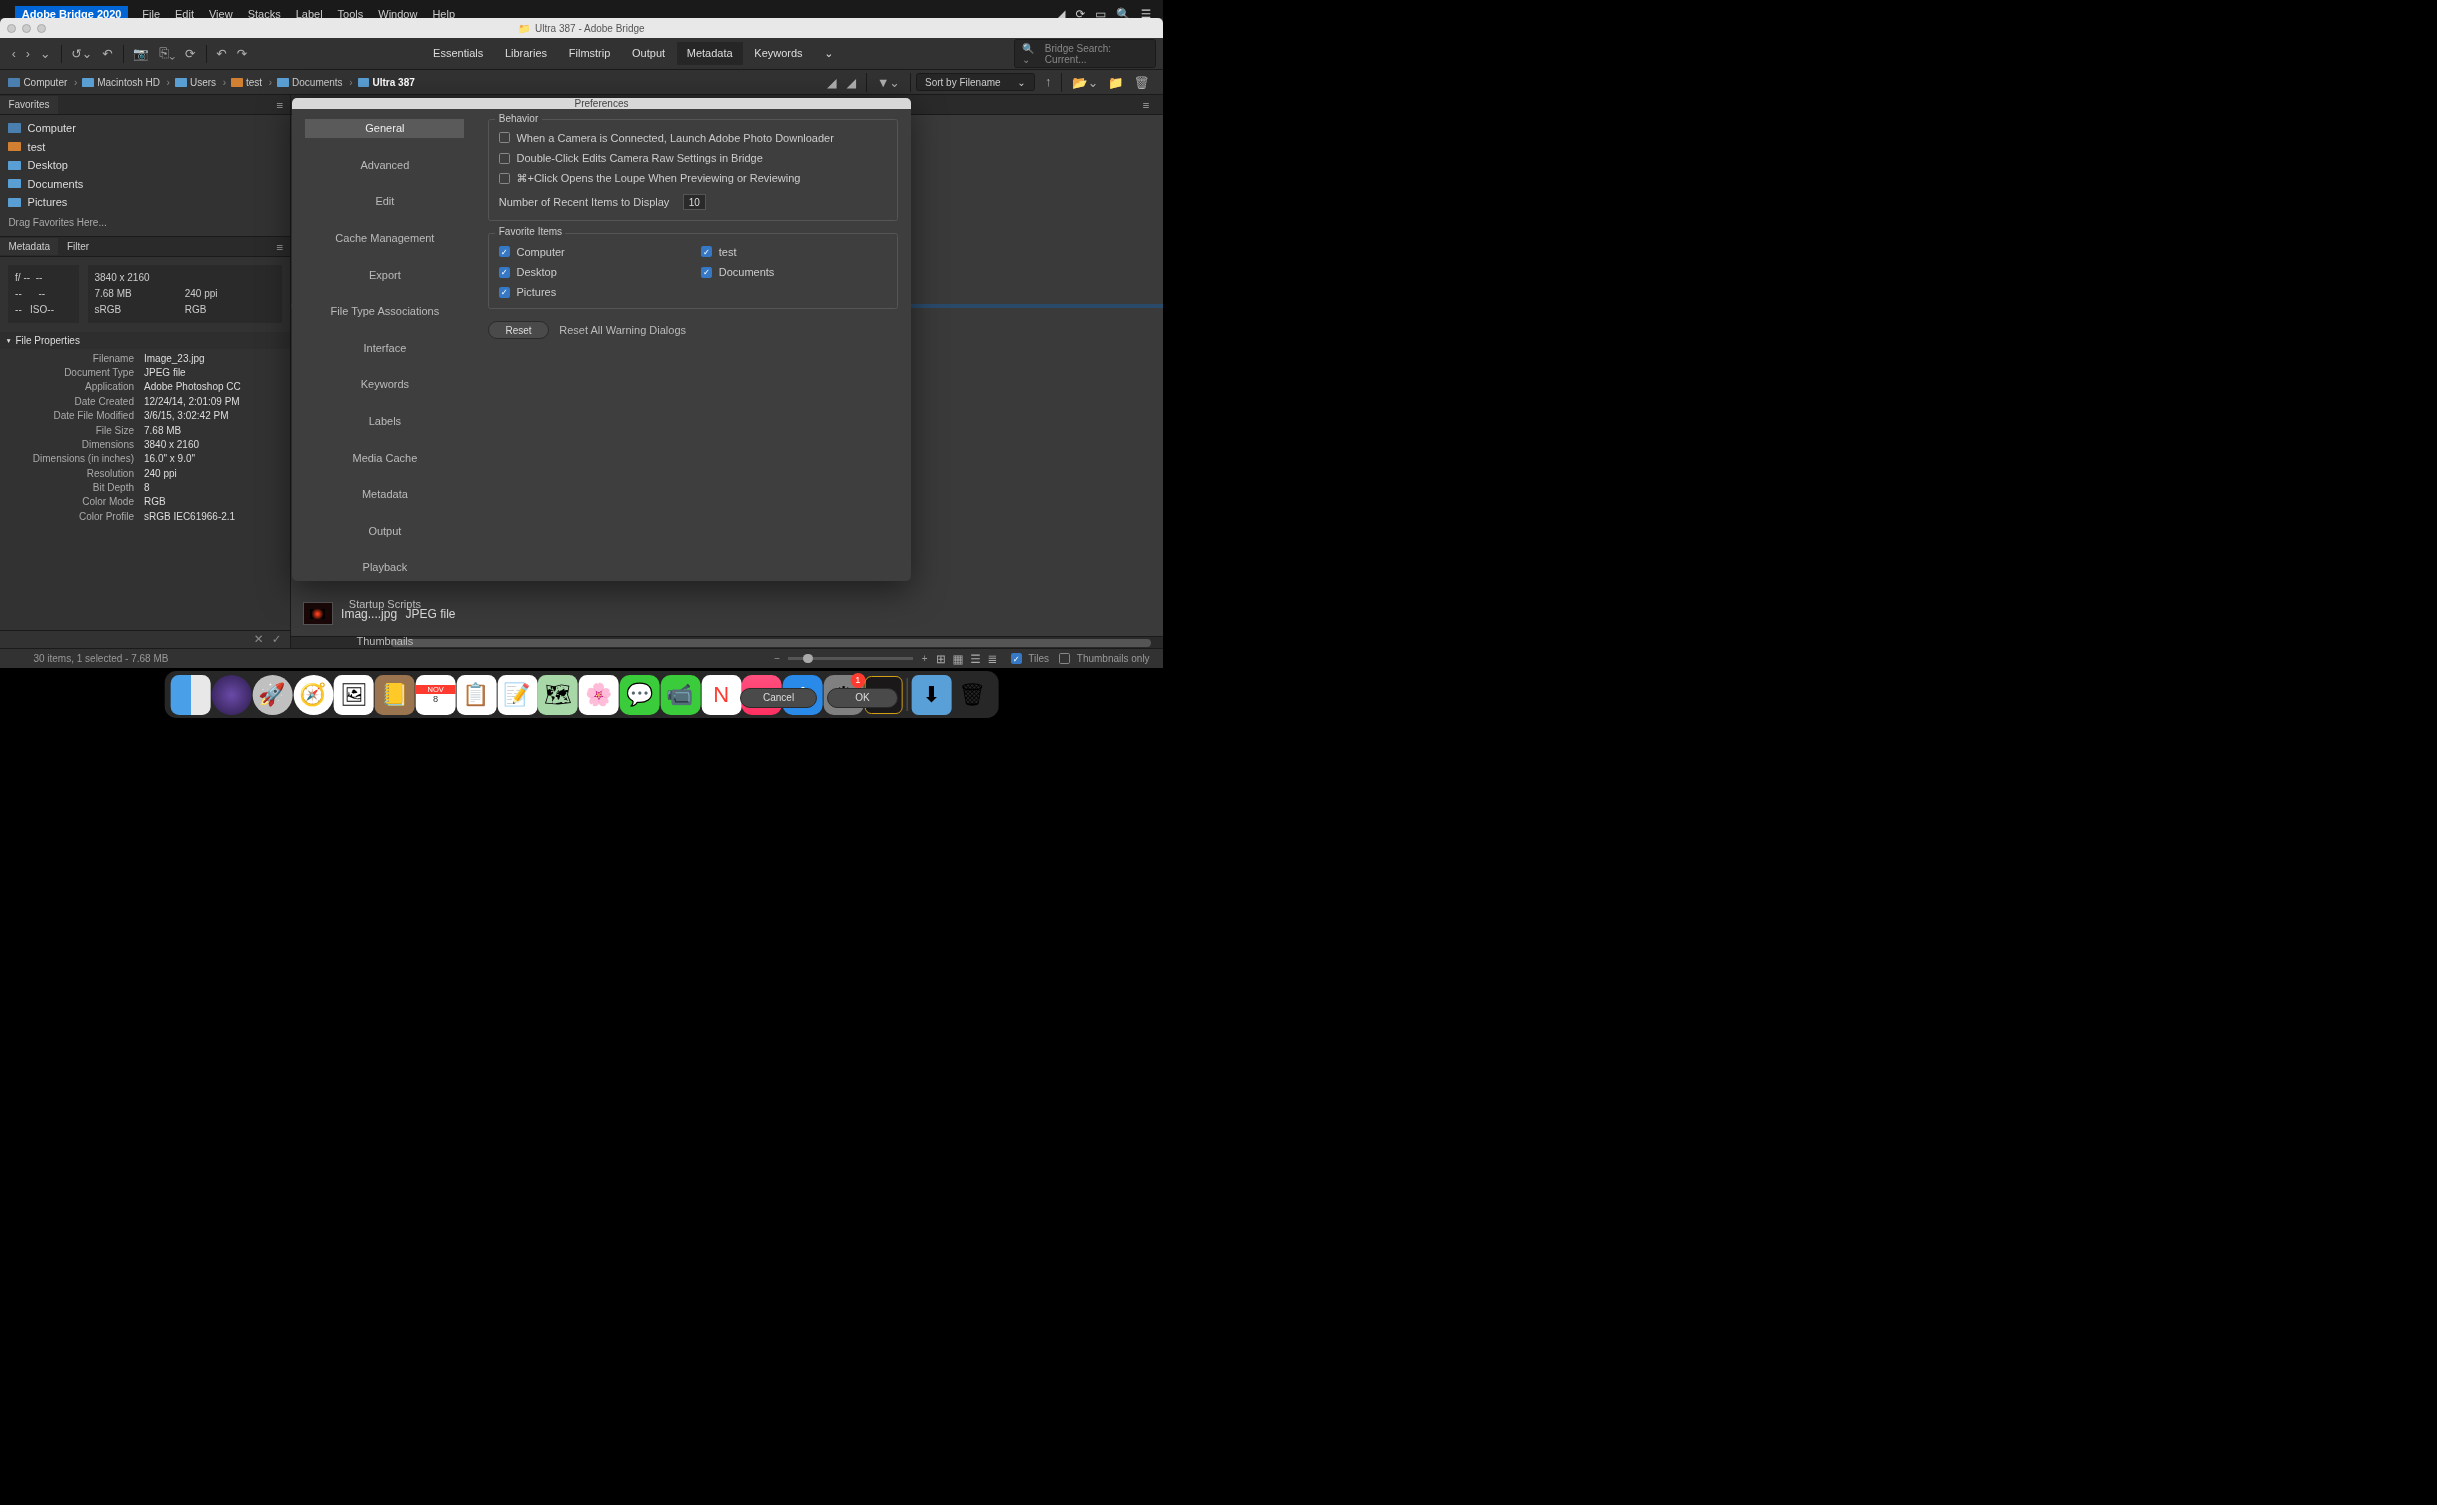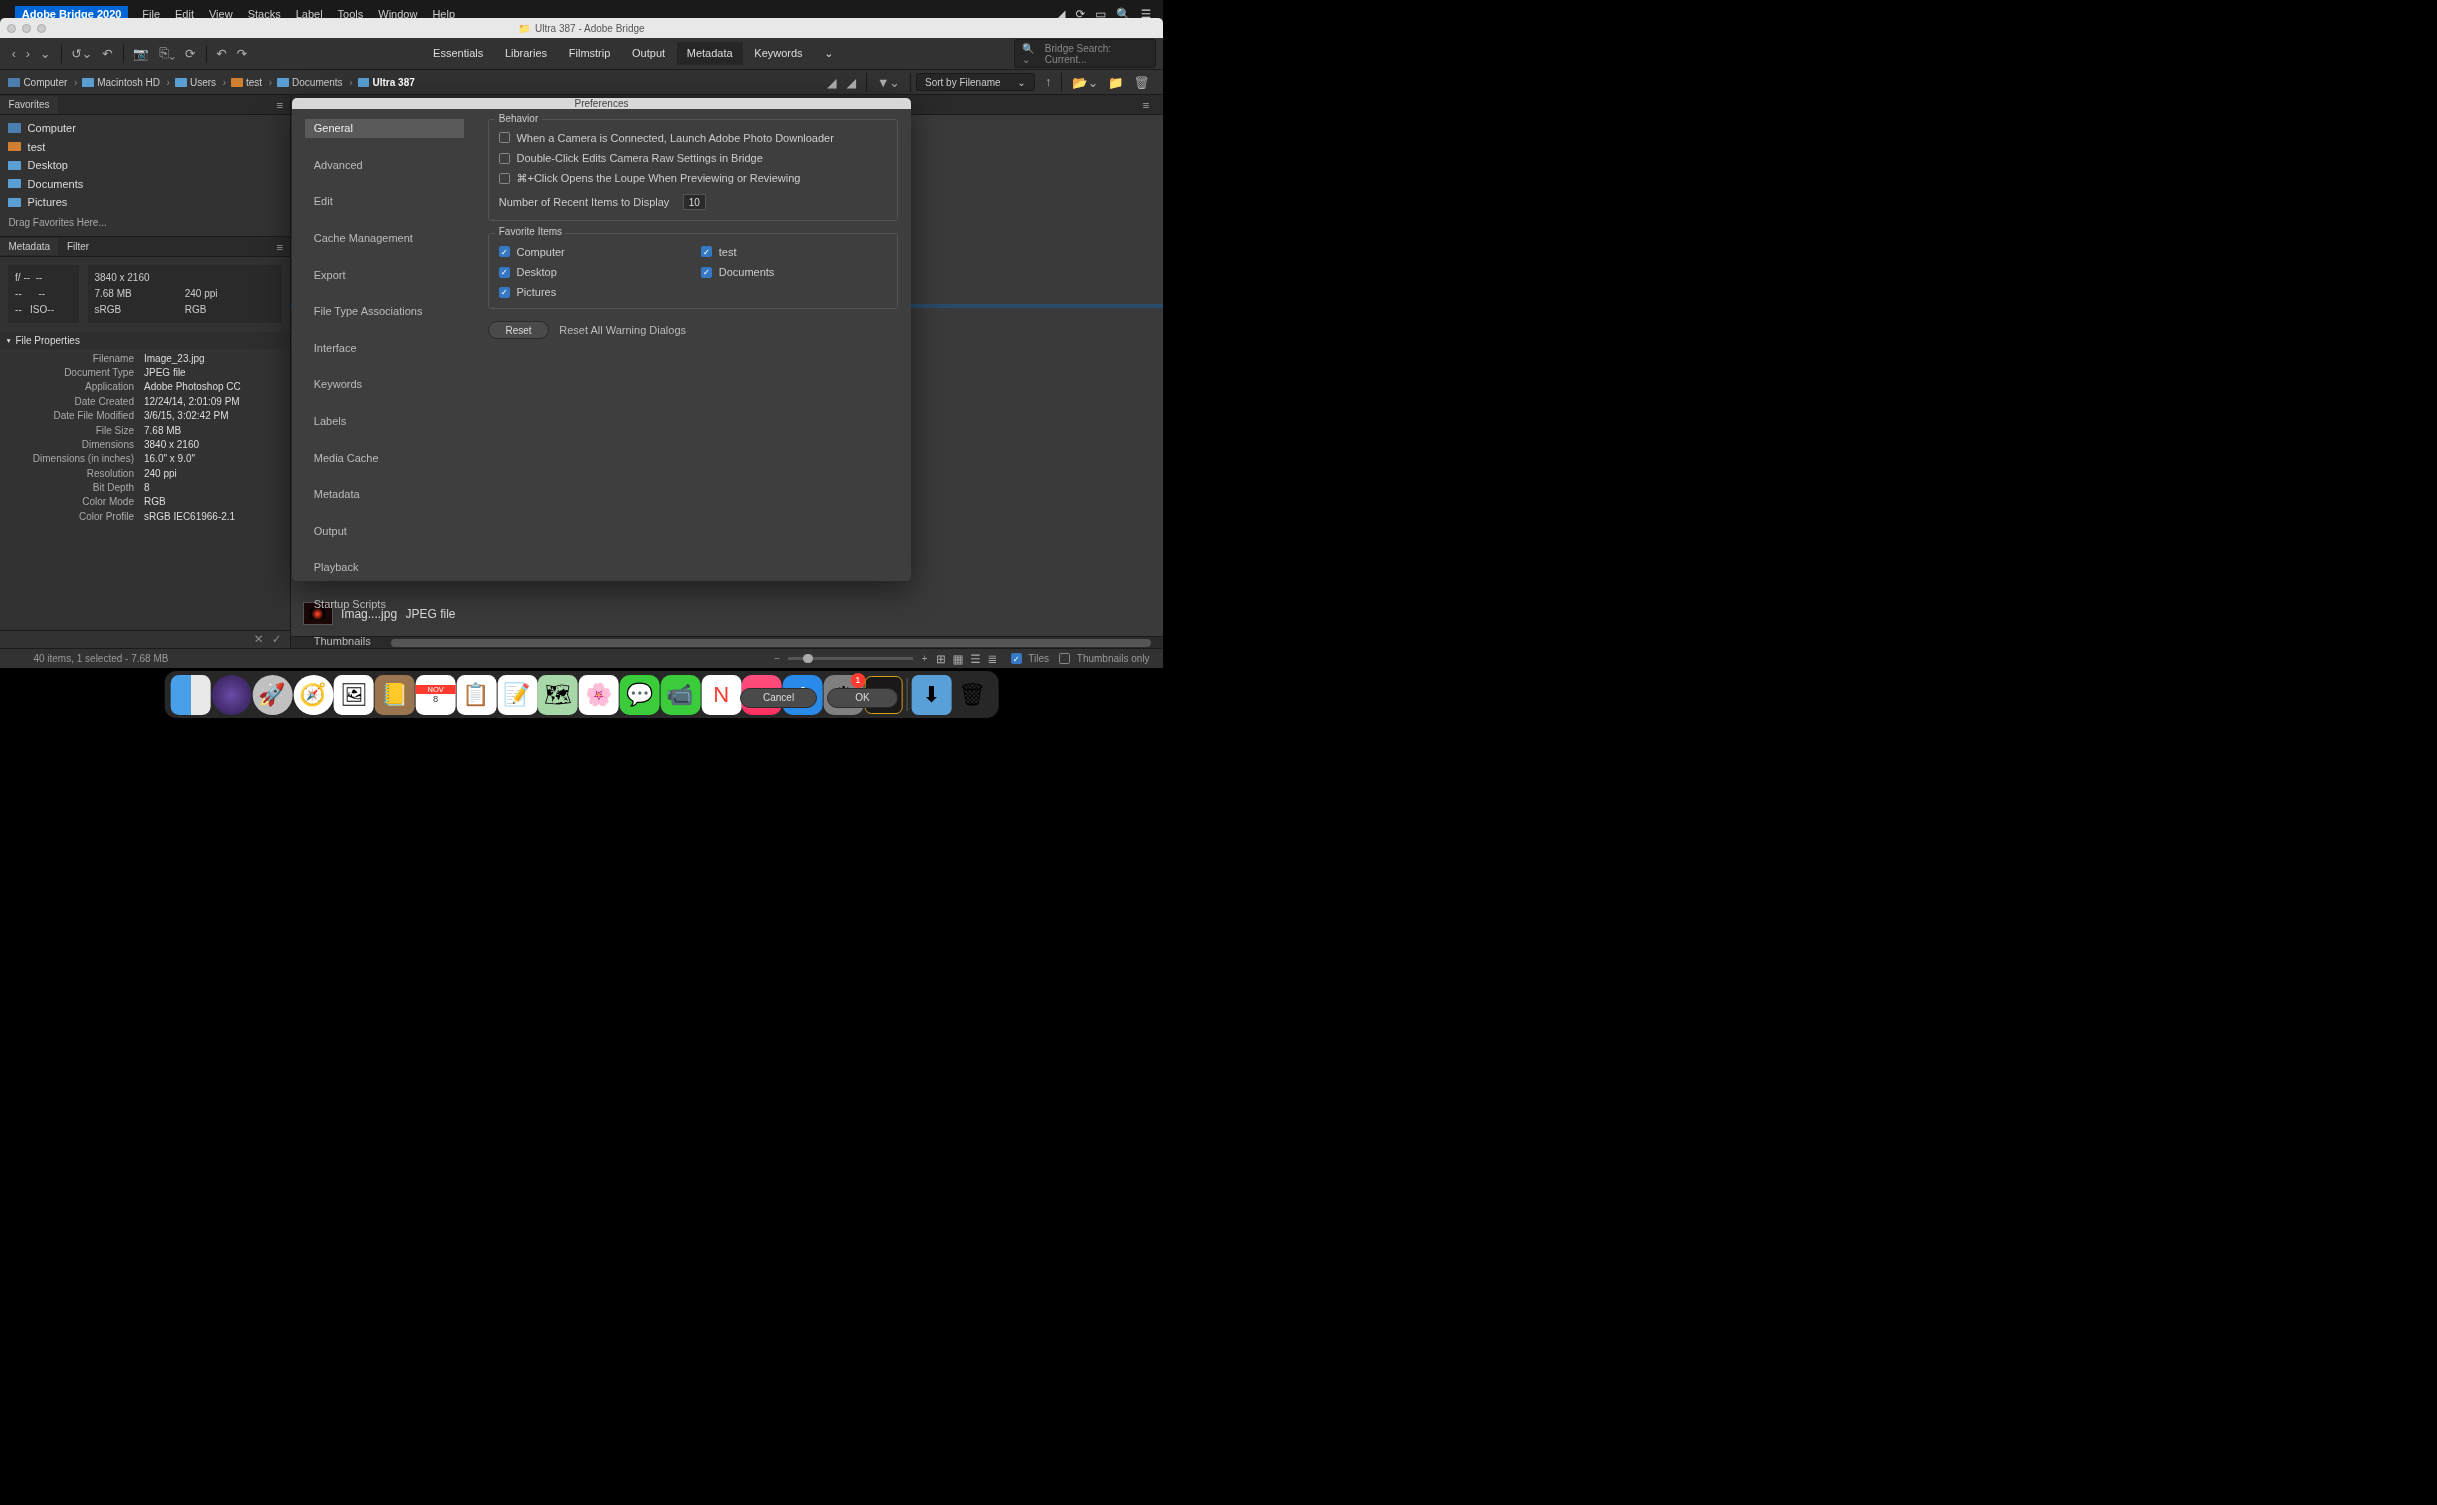--- a/index.html
+++ b/index.html
@@ -77,21 +77,21 @@
 .thumb { width: 30px; height: 23.4px; background: #1a0808; display: flex; align-items: center; justify-content: center; border: 0.8px solid #555; }
 .thumb-inner { width: 15px; height: 10px; background: radial-gradient(circle, #ff4020 10%, #000 70%); }
 .scroll-h { height: 11.7px; background: #2a2a2a; border-top: 0.8px solid #1a1a1a; position: relative; }
 .scroll-thumb { position: absolute; left: 100px; right: 11.7px; top: 1.7px; height: 8.4px; background: #555; border-radius: 4.2px; }
 
 
 .dialog { position: absolute; top: 98px; left: 292px; width: 619px; height: 483px; background: #3e3e3e; border-radius: 5px; box-shadow: 0 8.4px 33px rgba(0,0,0,0.5); z-index: 100; display: flex; flex-direction: column; }
 .dialog-title { height: 18.4px; background: #d8d8d8; color: #444; font-size: 10px; display: flex; align-items: center; justify-content: center; border-top-left-radius: 5px; border-top-right-radius: 5px; }
 .dialog-body { flex: 1; display: flex; padding: 10px 13.4px; gap: 23.4px; }
 .cat-list { width: 159px; }
-.cat-item { padding: 3.3px 8.4px; color: #bbb; font-size: 11px; cursor: pointer; margin-bottom: 18px; }
+.cat-item { padding: 3.3px 8.4px; color: #bbb; font-size: 11px; cursor: pointer; margin-bottom: 18px; text-align: center; }
 .cat-item.active { background: #5a5a5a; color: #eee; }
 .pref-content { flex: 1; color: #ccc; font-size: 11px; }
 .pref-group { border: 0.8px solid #555; border-radius: 2.5px; padding: 11.7px 10px 10px; margin-bottom: 11.7px; position: relative; }
 .pref-group-title { position: absolute; top: -7.5px; left: 6.7px; background: #3e3e3e; padding: 0 3.3px; font-size: 10px; color: #ccc; }
 .check-row { display: flex; align-items: center; gap: 6.7px; margin-bottom: 8.4px; }
 .checkbox { width: 11px; height: 11px; border: 0.8px solid #888; border-radius: 1.7px; display: flex; align-items: center; justify-content: center; font-size: 8.4px; color: #fff; cursor: pointer; }
 .checkbox.checked { background: #3478c6; border-color: #3478c6; }
 .num-input { background: #2a2a2a; border: 0.8px solid #555; color: #ddd; padding: 1.7px 5px; width: 23.4px; font-size: 10px; margin-left: 6.7px; }
 .fav-grid { display: grid; grid-template-columns: 1fr 1fr; gap: 8.4px 16.7px; }
 .reset-row { display: flex; gap: 10px; align-items: center; margin-top: 3.3px; }
@@ -353,21 +353,21 @@
           <span>JPEG file</span>
         </div>
       </div>
       <div class="scroll-h">
         <div class="scroll-thumb"></div>
       </div>
     </div>
   </div>
 
   <div class="statusbar">
-    <span style="margin-left:25px;">40 items, 1 selected - 7.68 MB</span>
+    <span style="margin-left:25px;">30 items, 1 selected - 7.68 MB</span>
     <span class="spacer"></span>
     <span>−</span>
     <div class="zoom-slider">
         <div class="zoom-handle"></div>
       </div>
     <span>+</span>
     <div class="view-btns">
       <span class="view-btn">⊞</span>
       <span class="view-btn">▦</span>
       <span class="view-btn">☰</span>

